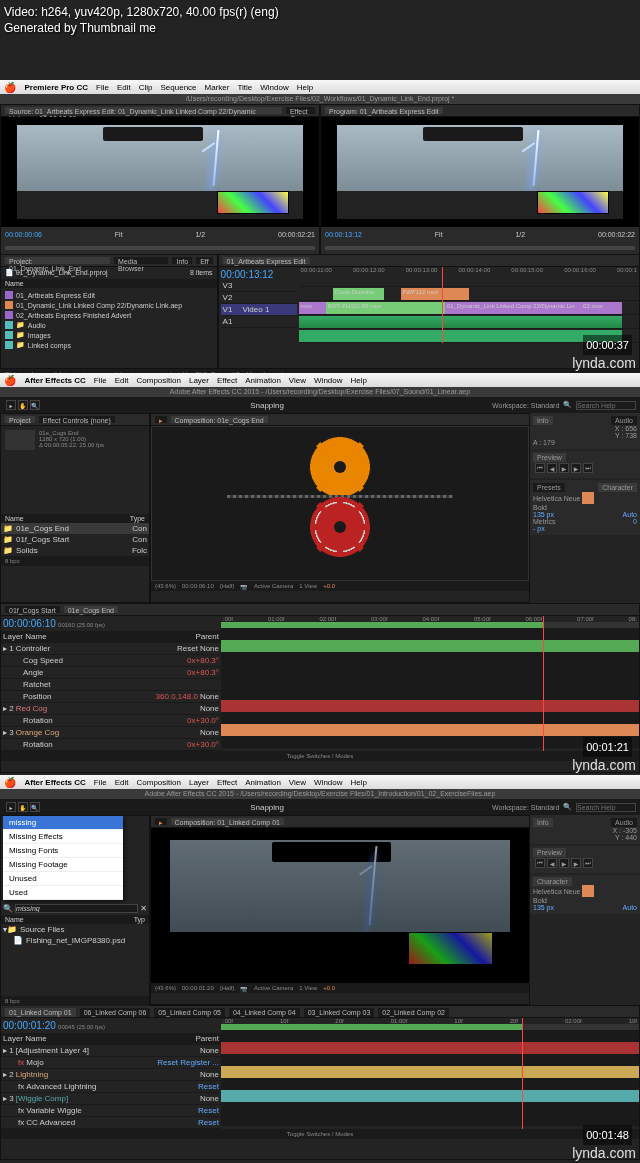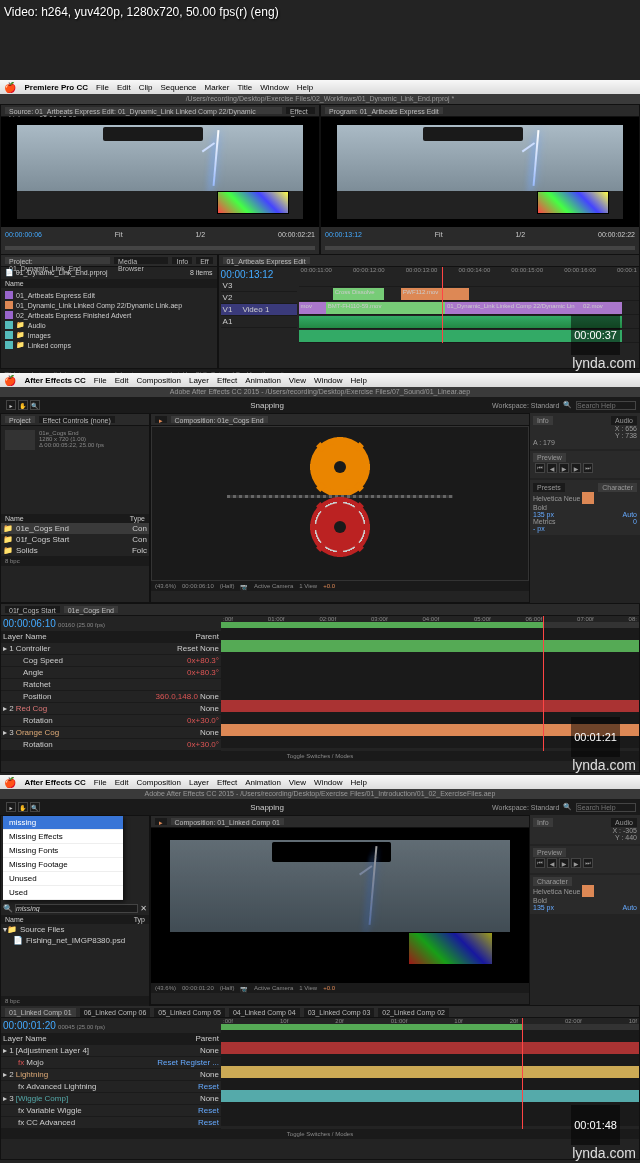--- a/index.html
+++ b/index.html
@@ -48,33 +48,34 @@
 .tl-red{background:#a33}
 .tl-orange{background:#d85}
 .tl-gold{background:#ca5}
 .tl-cyan{background:#5aa}
 .playhead{position:absolute;top:0;bottom:0;width:1px;background:#f44;z-index:5}
 .popup{position:absolute;background:#fff;color:#000;font-size:8px;width:120px;box-shadow:2px 2px 4px rgba(0,0,0,.5)}
 .popup-item{padding:2px 6px;border-bottom:1px solid #eee}
 .popup-item.sel{background:#3875d7;color:#fff}
 .watermark{position:absolute;bottom:2px;right:4px;font-size:14px;color:#fff;opacity:.85;font-weight:300}
 .watermark b{font-weight:400}
-.timestamp{position:absolute;bottom:2px;right:20px;font-size:11px;color:#fff;background:rgba(0,0,0,.5);padding:14px 3px}
+.timestamp{position:absolute;bottom:2px;right:8px;font-size:11px;color:#fff;background:rgba(0,0,0,.5);padding:4px 3px}
 .search-hdr{display:flex;align-items:center;gap:4px;font-size:7px;color:#999}
 .btn-row{display:flex;gap:2px;padding:2px}
 .mini-btn{width:10px;height:10px;background:#1a1a1a;border:1px solid #444;display:flex;align-items:center;justify-content:center;font-size:6px}
 .statusbar{background:#1a1a1a;height:10px;font-size:6px;display:flex;align-items:center;padding:0 4px;gap:6px;color:#888}
 .info-box{background:#2a2a2a;padding:3px;font-size:7px;color:#999;margin-bottom:2px}
 .swatch{width:12px;height:12px;background:#d85;display:inline-block}
 </style>
 </head>
 <body>
 
 <div class="info-overlay">
-  <div>Video: h264, yuv420p, 1280x720, 50.00 fps(r) (eng)</div>
+  <div>Video: h264, yuv420p, 1280x720, 40.00 fps(r) (eng)</div>
+  <div>Generated by Thumbnail me</div>
 </div>
 
 <div class="section" style="height:373px;padding-top:80px">
   <div class="menubar">
     <span>🍎</span>
     <span style="font-weight:bold">Premiere Pro CC</span>
     <span>File</span>
     <span>Edit</span>
     <span>Clip</span>
     <span>Sequence</span>

